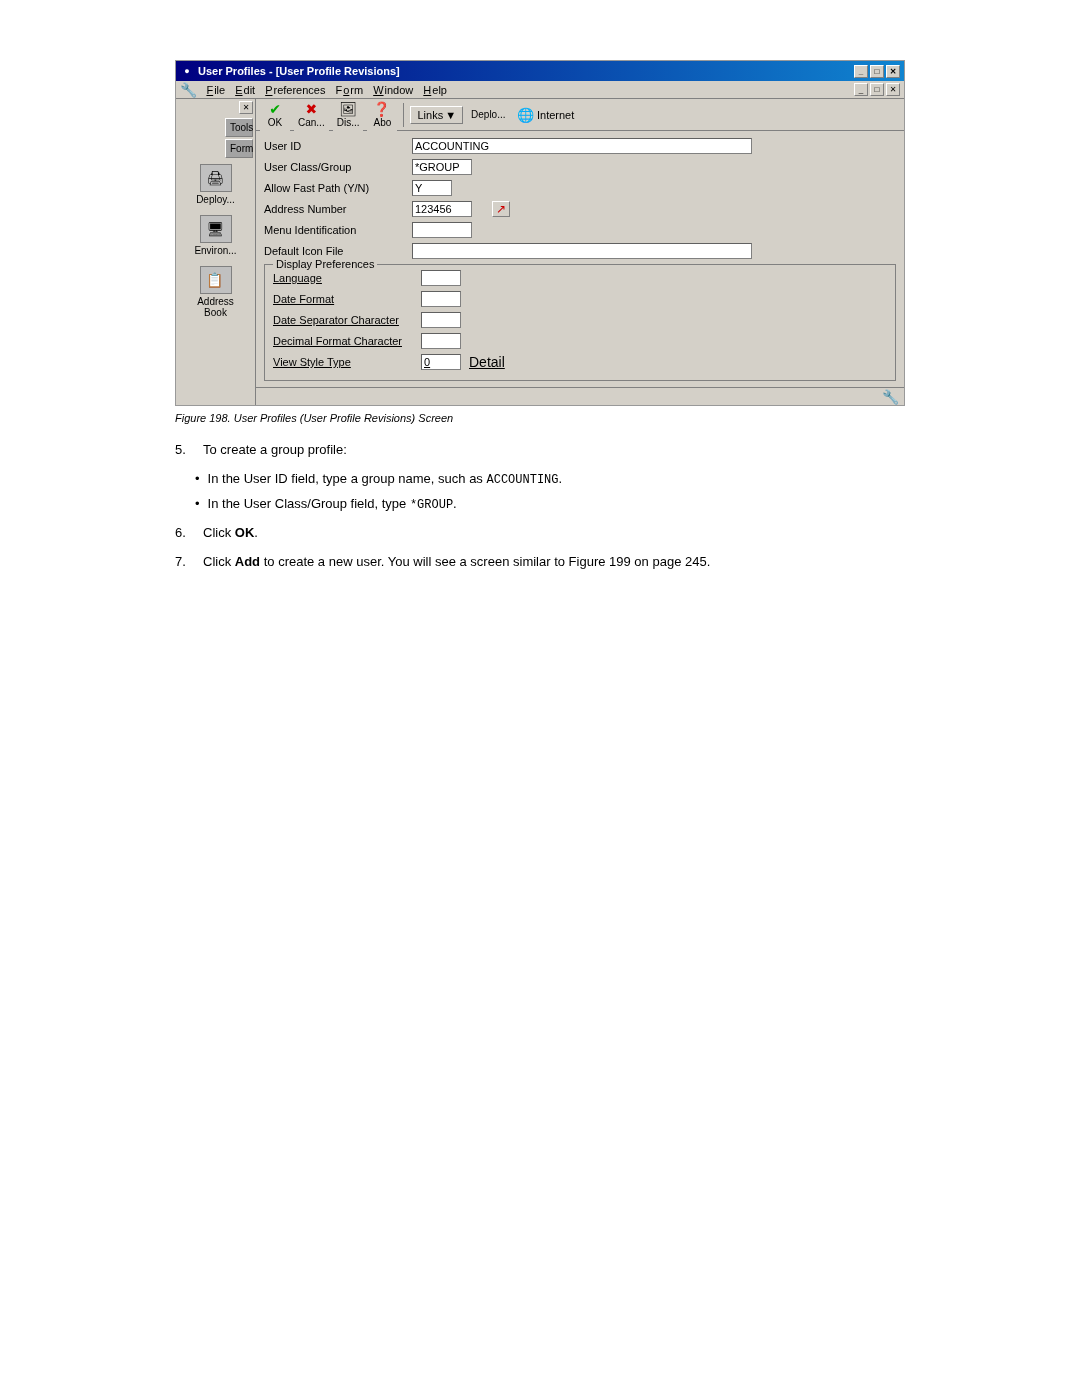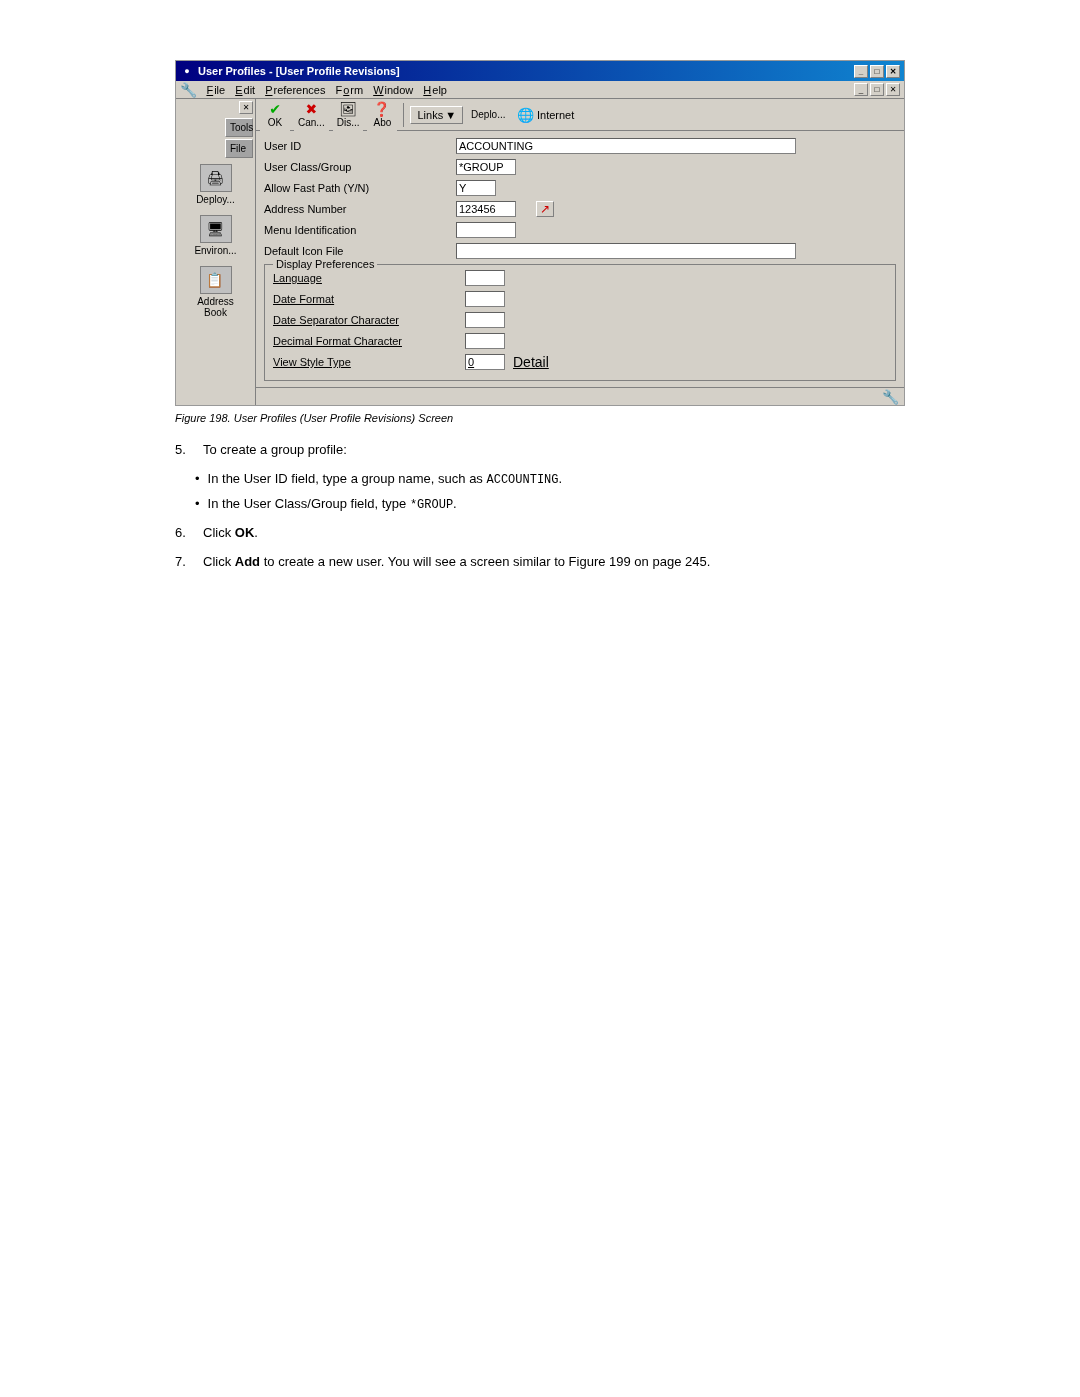--- a/index.html
+++ b/index.html
@@ -228,21 +228,21 @@
       padding: 6px 8px;
       background: #d4d0c8;
     }
     .form-row {
       display: flex;
       align-items: center;
       margin-bottom: 3px;
       min-height: 18px;
     }
     .form-label {
-      width: 192px;
+      width: 148px;
       font-size: 11px;
       color: #000;
       flex-shrink: 0;
     }
     .form-input {
       border: 1px solid #808080;
       border-top-color: #606060;
       border-left-color: #606060;
       background: #fff;
       height: 16px;
@@ -417,21 +417,21 @@
       </div>
     </div>
 
     <div class="main-area">
 
       <div class="sidebar">
         <div class="sidebar-close-bar">
           <div class="sidebar-close-btn">✕</div>
         </div>
         <div class="sidebar-btn">Tools</div>
-        <div class="sidebar-btn">File</div>
+        <div class="sidebar-btn">Form</div>
         <div class="sidebar-icon-btn">
           <div class="icon-box">🖨</div>
           <span>Deploy...</span>
         </div>
         <div class="sidebar-icon-btn">
           <div class="icon-box">🖥</div>
           <span>Environ...</span>
         </div>
         <div class="sidebar-icon-btn">
           <div class="icon-box">📋</div>

